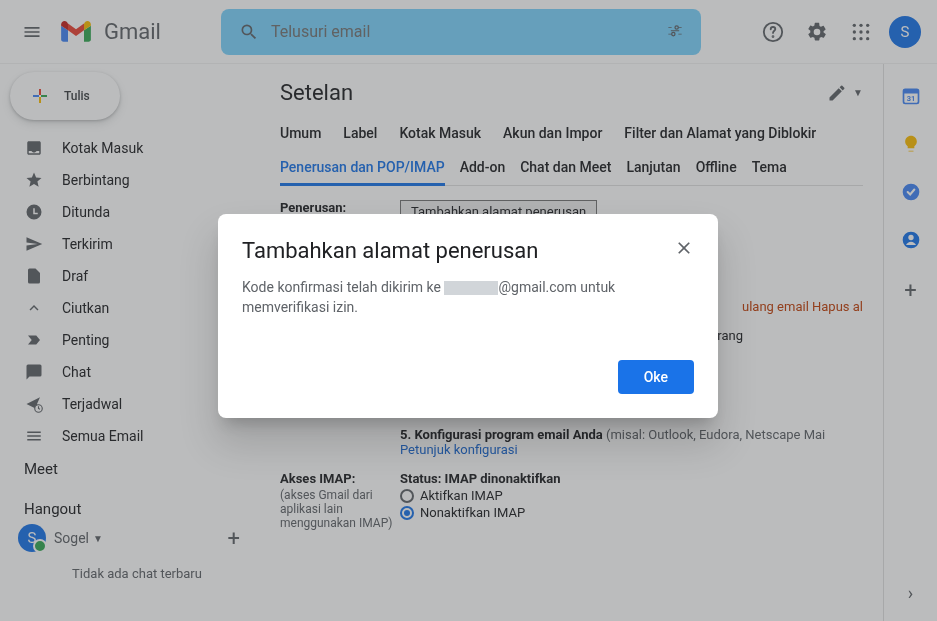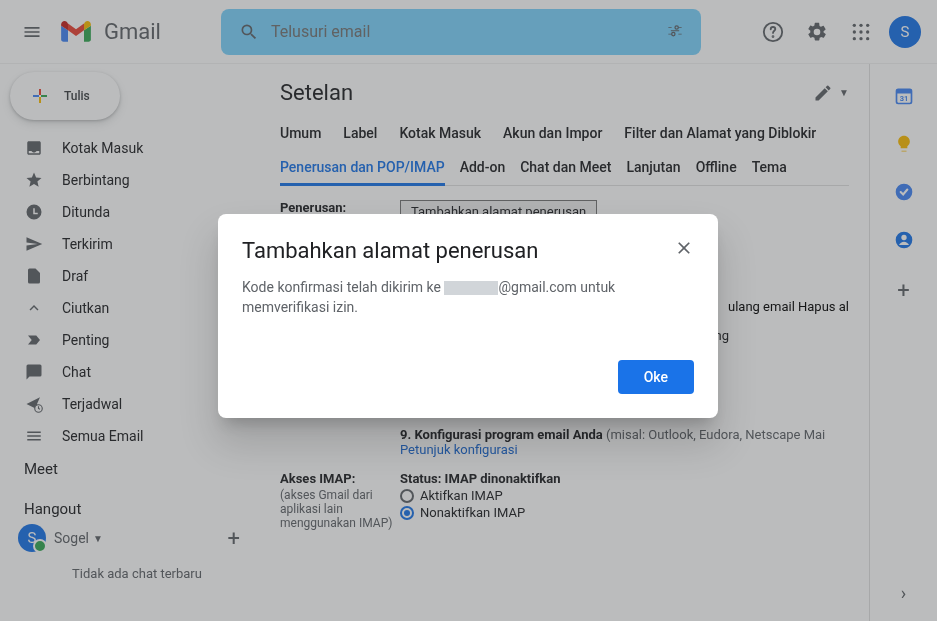--- a/index.html
+++ b/index.html
@@ -42,33 +42,33 @@
 .section-sub { font-size: 12px; color: #5f6368; margin-top: 2px; }
 .section-body { flex: 1; font-size: 13px; color: #202124; }
 .section-body b { font-weight: 700; }
 .btn-bordered { border: 1px solid #767676; padding: 3px 10px; background: #efefef; font-size: 13px; display: inline-block; }
 .link { color: #1967d2; text-decoration: none; }
 .select { border: 1px solid #999; background: #f0f0f0; padding: 2px 6px; font-size: 13px; width: 300px; display: flex; justify-content: space-between; align-items: center; margin-top: 4px; }
 .radio-row { display: flex; align-items: center; gap: 6px; margin-top: 2px; }
 .radio { width: 14px; height: 14px; border: 2px solid #5f6368; border-radius: 50%; display: inline-block; position: relative; }
 .radio.checked { border-color: #1a73e8; }
 .radio.checked::after { content: ''; position: absolute; inset: 2px; background: #1a73e8; border-radius: 50%; }
-.rpanel { width: 68px; border-left: 1px solid #e0e0e0; display: flex; flex-direction: column; align-items: center; padding-top: 22px; gap: 28px; }
+.rpanel { width: 54px; border-left: 1px solid #e0e0e0; display: flex; flex-direction: column; align-items: center; padding-top: 22px; gap: 28px; }
 .rpanel .app-ic { width: 20px; height: 20px; }
 .rpanel .plus { font-size: 22px; color: #5f6368; }
 .rpanel .chev-btn { margin-top: auto; margin-bottom: 18px; color: #5f6368; font-size: 18px; }
 .dialog { position: absolute; top: 214px; left: 218px; width: 500px; background: #fff; border-radius: 8px; box-shadow: 0 11px 15px -7px rgba(0,0,0,0.2), 0 24px 38px 3px rgba(0,0,0,0.14); z-index: 100; padding: 24px; }
 .dialog-hdr { display: flex; justify-content: space-between; align-items: flex-start; }
 .dialog-hdr h2 { font-size: 22px; font-weight: 400; color: #202124; }
 .dialog-close { font-size: 20px; color: #5f6368; cursor: pointer; }
 .dialog-body { font-size: 14px; color: #5f6368; margin-top: 14px; line-height: 1.45; }
 .dialog-body .redact { display: inline-block; width: 54px; height: 14px; background: #d1d5d9; vertical-align: middle; }
 .dialog-actions { display: flex; justify-content: flex-end; margin-top: 42px; }
 .dialog-ok { background: #1a73e8; color: #fff; border: none; padding: 9px 26px; border-radius: 4px; font-size: 14px; font-weight: 500; cursor: pointer; }
-.truncated { color: #000000; }
+.truncated { color: #c2410c; }
 </style>
 </head>
 <body>
 
 <div class="header">
   <div class="menu-btn">
     <svg width="20" height="20" viewBox="0 0 24 24" fill="#5f6368">
         <path d="M3 18h18v-2H3v2zm0-5h18v-2H3v2zm0-7v2h18V6H3z"></path>
       </svg>
   </div>
@@ -283,21 +283,21 @@
     </div>
 
     <div style="margin-left:120px;margin-top:14px;font-size:13px">
       <div style="text-align:right;padding-right:120px">ekarang</div>
       <div style="margin-top:26px"><b>2. Ketika pesan diakses dengan POP</b></div>
       <div class="select">
         <span>simpan salinan Gmail di Kotak Masuk</span>
         <span style="font-size:10px">⌄</span>
       </div>
       <div style="margin-top:18px">
-        <b>9. Konfigurasi program email Anda</b>
+        <b>5. Konfigurasi program email Anda</b>
         <span style="color:#5f6368">(misal: Outlook, Eudora, Netscape Mai</span>
       </div>
       <a href="#" class="link">Petunjuk konfigurasi</a>
     </div>
 
     <div class="section-row" style="">
       <div style="width:120px">
         <div class="section-label" style="width:auto">Akses IMAP:</div>
         <div class="section-sub">(akses Gmail dari aplikasi lain menggunakan IMAP)</div>
       </div>

